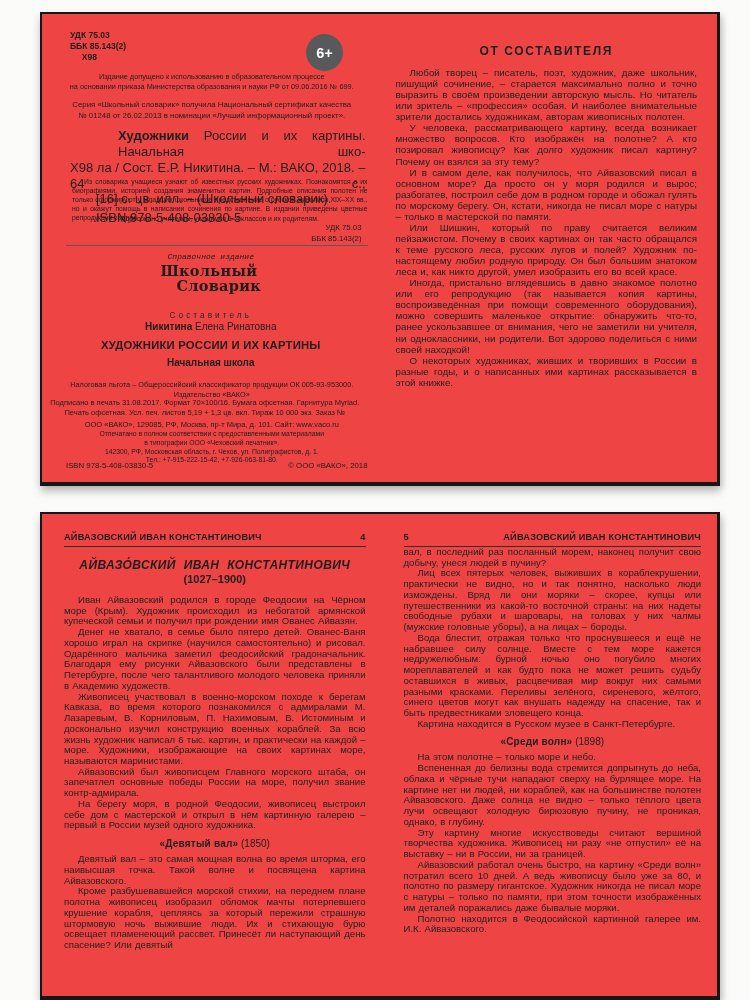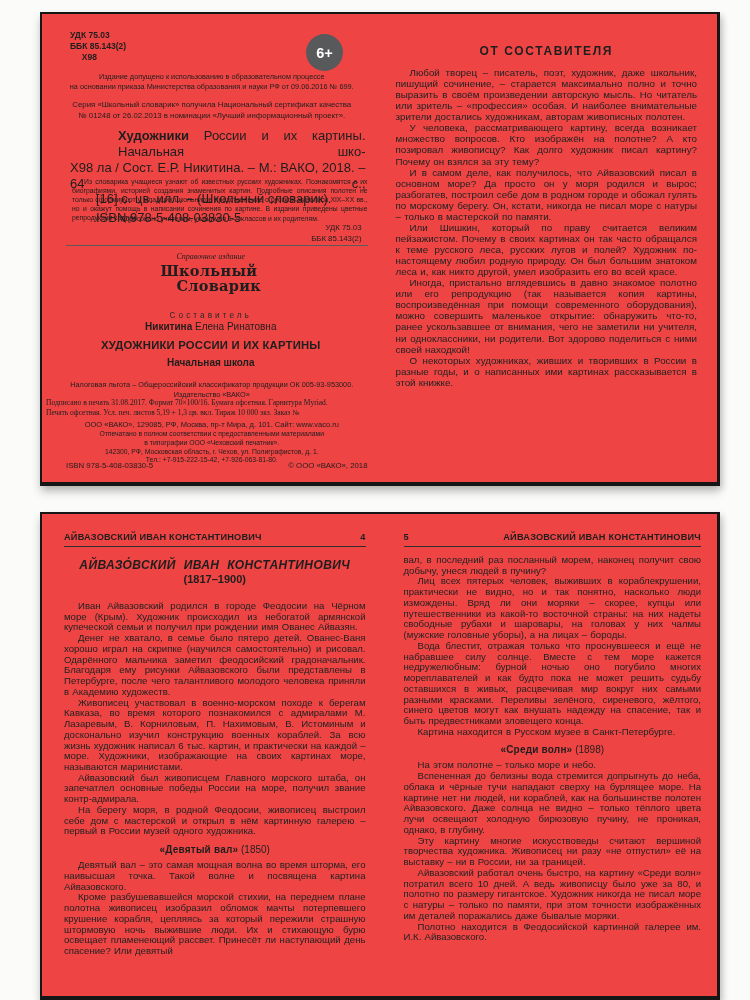--- a/index.html
+++ b/index.html
@@ -31,52 +31,52 @@
   .cert { top:86px; left:8px; right:6px; text-align:center; font-size:7.8px; line-height:1.4; white-space:pre-line; }
   .catalog { top:114px; left:28px; right:14px; font-size:13px; line-height:1.22; }
   .cat-l1 { padding-left:48px; text-align:justify; text-align-last:justify; }
   .cat-l2 { text-align:justify; text-align-last:justify; }
   .cat-l3 { padding-left:26px; }
   .cat-isbn { padding-left:26px; margin-top:3px; }
   .annotation { top:164px; left:30px; right:12px; font-size:6.8px; line-height:1.32; text-align:justify; text-indent:12px; }
   .addressed { top:201px; left:30px; right:12px; font-size:6.8px; text-align:center; }
   .udk-right { top:209px; right:18px; text-align:right; font-size:7.8px; line-height:1.35; white-space:pre-line; }
   .divider { top:231px; left:24px; right:12px; border-top:1px solid #5a5a5a; height:0; }
-  .edition-type { top:238px; left:0; right:0; text-align:center; font-style:italic; font-size:8px; font-family:Liberation Serif, serif; }
+  .edition-type { top:238px; left:0; right:0; text-align:center; font-style:italic; font-size:8px; font-family:Liberation Mono, monospace; }
   .logo-wrap { top:250px; left:0; right:0; text-align:center; }
   .logo { display:inline-block; text-align:left; font-family:"DejaVu Serif","Liberation Serif",serif;
     font-weight:bold; font-size:14.5px; line-height:1.02; letter-spacing:.3px; }
   .logo-line2 { padding-left:16px; }
   .compiler-label { top:296px; left:0; right:0; text-align:center; font-size:8.3px; letter-spacing:3px; color:#2a2a2a; }
   .compiler-names { top:307px; left:0; right:0; text-align:center; font-size:10px; }
   .book-title { top:325px; left:0; right:0; text-align:center; font-weight:bold; font-size:11.3px; letter-spacing:.2px; }
   .book-subtitle { top:343px; left:0; right:0; text-align:center; font-weight:bold; font-size:10px; }
   .tax-note { top:366px; left:6px; right:4px; text-align:center; font-size:7.3px; line-height:1.35; white-space:pre-line; }
-  .print-info { top:384px; left:4px; right:16px; font-size:7.5px; line-height:1.35; white-space:pre-line;font-family:Liberation Serif, serif; }
+  .print-info { top:384px; left:4px; right:16px; text-align:center; font-size:7.5px; line-height:1.35; white-space:pre-line; }
   .publisher-info { top:406px; left:4px; right:2px; text-align:center; font-size:7.5px; }
   .printing-house { top:416px; left:10px; right:8px; text-align:center; font-size:6.8px; line-height:1.3; white-space:pre-line; }
   .bottom-row { top:447px; left:24px; right:12px; display:flex; justify-content:space-between; font-size:7.8px; }
 
   
   .foreword { padding:30px 20px 0 16px; }
   .foreword-heading { text-align:center; font-weight:bold; font-size:12px; letter-spacing:1.6px; margin-bottom:9px; }
   .body { font-size:9.8px; line-height:1.14; text-align:justify; text-indent:14px; color:#222; word-spacing:.5px; }
   .foreword .body { line-height:1.13; }
 
   
   .article { padding:18px 14px 0 22px; font-size:9.6px; }
   .article.right-pg { padding:18px 16px 0 24px; }
   .running { display:flex; justify-content:space-between; align-items:flex-end;
     font-weight:bold; font-size:9.2px; letter-spacing:.2px;
     border-bottom:1.5px solid #2e2e2e; padding-bottom:4px; }
   .artist-title { margin-top:11px; text-align:center; font-weight:bold; font-size:12px; word-spacing:4px; letter-spacing:.4px;font-style:italic; }
   .artist-years { text-align:center; font-weight:bold; font-size:11px; margin-top:1px; }
   .article .body { font-size:9.6px; line-height:1.12; }
-  .mt { margin-top:16px; }
-  .mt-sm { margin-top:8px; }
+  .mt { margin-top:10px; }
+  .mt-sm { }
   .noindent { text-indent:0; }
   .sec-heading { text-align:center; font-size:10px; margin:7px 0 5px; }
   .sec-heading b { letter-spacing:.2px; }
 </style>
 </head>
 <body>
 
 <section class="card" id="top-card">
 
   <div class="page">
@@ -141,21 +141,21 @@
 </section>
 
 <section class="card" id="bottom-card">
 
   <div class="page article">
     <header class="running">
       <span>АЙВАЗОВСКИЙ ИВАН КОНСТАНТИНОВИЧ</span>
       <span>4</span>
     </header>
     <div class="artist-title">АЙВАЗО́ВСКИЙ ИВАН КОНСТАНТИНОВИЧ</div>
-    <div class="artist-years">(1817–1900)</div>
+    <div class="artist-years">(1027–1900)</div>
     <p class="body mt">Иван Айвазовский родился в городе Феодосии на Чёрном море (Крым). Художник происходил из небогатой армянской купеческой семьи и получил при рождении имя Ованес Айвазян.</p>
     <p class="body">Денег не хватало, в семье было пятеро детей. Ованес-Ваня хорошо играл на скрипке (научился самостоятельно) и рисовал. Одарённого мальчика заметил феодосийский градоначальник. Благодаря ему рисунки Айвазовского были представлены в Петербурге, после чего талантливого молодого человека приняли в Академию художеств.</p>
     <p class="body">Живописец участвовал в военно-морском походе к берегам Кавказа, во время которого познакомился с адмиралами М. Лазаревым, В. Корниловым, П. Нахимовым, В. Истоминым и досконально изучил конструкцию военных кораблей. За всю жизнь художник написал 6 тыс. картин, и практически на каждой – море. Художники, изображающие на своих картинах море, называются маринистами.</p>
     <p class="body">Айвазовский был живописцем Главного морского штаба, он запечатлел основные победы России на море, получил звание контр-адмирала.</p>
     <p class="body">На берегу моря, в родной Феодосии, живописец выстроил себе дом с мастерской и открыл в нём картинную галерею – первый в России музей одного художника.</p>
     <div class="sec-heading"><b>«Девятый вал»</b><span> (1850)</span></div>
     <p class="body">Девятый вал – это самая мощная волна во время шторма, его наивысшая точка. Такой волне и посвящена картина Айвазовского.</p>
     <p class="body">Кроме разбушевавшейся морской стихии, на переднем плане полотна живописец изобразил обломок мачты потерпевшего крушение корабля, цепляясь за который пережили страшную штормовую ночь выжившие люди. Их и стихающую бурю освещает пламенеющий рассвет. Принесёт ли наступающий день спасение? Или девятый</p>
   </div>
 

